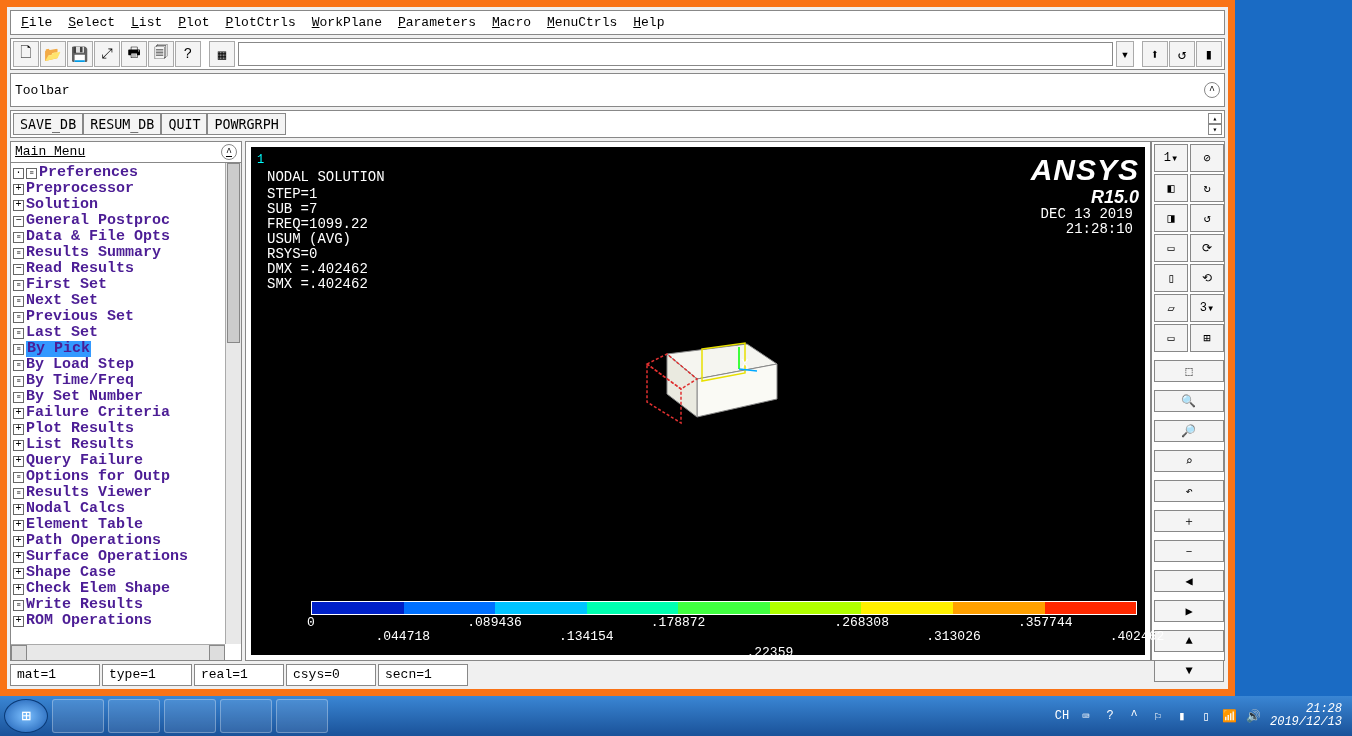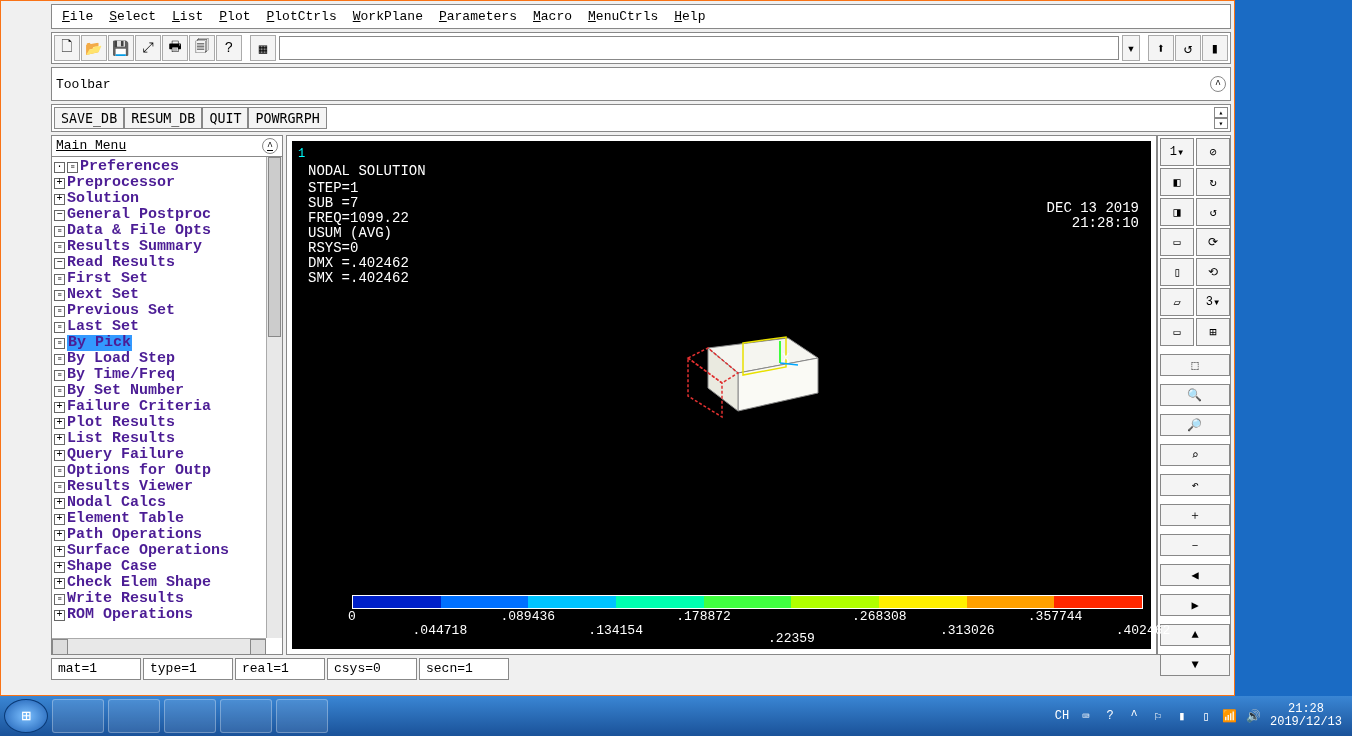--- a/index.html
+++ b/index.html
@@ -9,22 +9,21 @@
   background: #1a6bc4;
   width: 1352px; height: 736px;
   overflow: hidden;
   position: relative;
 }
 .app-window {
   position: absolute;
   left: 0; top: 0;
   width: 1235px; height: 696px;
   background: #f0f0f0;
-  border: 1px solid #f97316;
-  padding-left: 47px;
+  border: 7px solid #f97316;
 }
 .menubar {
   display: flex;
   background: #fff;
   border: 1px solid #888;
   margin: 3px;
   padding: 2px 4px;
   gap: 4px;
 }
 .menubar span { padding: 2px 6px; cursor: default; text-decoration: underline; text-decoration-color: transparent; }
@@ -179,21 +178,21 @@
 .statusbar .cell{width:90px;}
 .taskbar {
   position:absolute; left:0; right:0; bottom:0; height:40px;
   background: linear-gradient(#3a86d4,#1a5299);
   display:flex; align-items:center;
   padding:0 4px;
 }
 .startbtn{width:44px;height:34px;border-radius:50%;background:radial-gradient(#7cc0ff,#1a5bb0);border:1px solid #0a3a77;display:flex;align-items:center;justify-content:center;color:#fff;font-size:16px;}
 .taskbtn{width:52px;height:34px;margin-left:4px;border:1px solid rgba(255,255,255,.3);background:rgba(255,255,255,.1);border-radius:3px;}
 .tray{margin-left:auto;display:flex;align-items:center;gap:8px;color:#fff;font-size:12px;padding-right:6px;}
-.tray .clock{text-align:center;line-height:13px;}
+.tray .clock{text-align:right;line-height:13px;font-style:italic;}
 .tray .ic{width:16px;height:16px;display:flex;align-items:center;justify-content:center;font-size:12px;}
 </style>
 </head>
 <body>
 
 <div class="app-window">
 
   <div class="menubar">
     <span>File</span>
     <span>Select</span>
@@ -291,20 +290,24 @@
           <div class="ttl">NODAL SOLUTION</div>
           <div class="meta">
             <div>STEP=1</div>
             <div>SUB =7</div>
             <div>FREQ=1099.22</div>
             <div>USUM     (AVG)</div>
             <div>RSYS=0</div>
             <div>DMX =.402462</div>
             <div>SMX =.402462</div>
           </div>
+          <div class="brand">
+            <div class="n">ANSYS</div>
+            <div class="v">R15.0</div>
+          </div>
           <div class="stamp">
             <div>DEC 13 2019</div>
             <div>21:28:10</div>
           </div>
           <svg class="geom" viewBox="0 0 160 90">
             <polygon points="40,15 120,5 150,25 70,40" fill="#f5f5f0" stroke="#888"></polygon>
             <polygon points="70,40 150,25 150,60 70,78" fill="#fafaf5" stroke="#888"></polygon>
             <polygon points="40,15 70,40 70,78 40,55" fill="#eaeae0" stroke="#888"></polygon>
             <polygon points="20,25 54,50 54,84 20,63" fill="none" stroke="#e03030" stroke-width="1.5" stroke-dasharray="3 2"></polygon>
             <polygon points="20,25 40,15 70,40 54,50" fill="none" stroke="#e03030" stroke-width="1.5" stroke-dasharray="3 2"></polygon>
@@ -325,21 +328,21 @@
                 <div style="flex: 1 1 0%; background: rgb(255, 240, 0);"></div>
                 <div style="flex: 1 1 0%; background: rgb(255, 160, 0);"></div>
                 <div style="flex: 1 1 0%; background: rgb(255, 40, 0);"></div>
               </div>
             <div class="legend-labels" id="llab">
                 <span style="left: 0%; transform: translateX(-50%); top: 0px;">0</span>
                 <span style="left: 11.1111%; transform: translateX(-50%); top: 14px;">.044718</span>
                 <span style="left: 22.2222%; transform: translateX(-50%); top: 0px;">.089436</span>
                 <span style="left: 33.3333%; transform: translateX(-50%); top: 14px;">.134154</span>
                 <span style="left: 44.4444%; transform: translateX(-50%); top: 0px;">.178872</span>
-                <span style="left: 55.5556%; transform: translateX(-50%); top: 22px;">.22359</span>
+                <span style="left: 55.5556%; transform: translateX(-50%); top: 30px;">.22359</span>
                 <span style="left: 66.6667%; transform: translateX(-50%); top: 0px;">.268308</span>
                 <span style="left: 77.7778%; transform: translateX(-50%); top: 14px;">.313026</span>
                 <span style="left: 88.8889%; transform: translateX(-50%); top: 0px;">.357744</span>
                 <span style="left: 100%; transform: translateX(-50%); top: 14px;">.402462</span>
               </div>
           </div>
         </div>
       </div>
 
       <div class="sidebtns">

